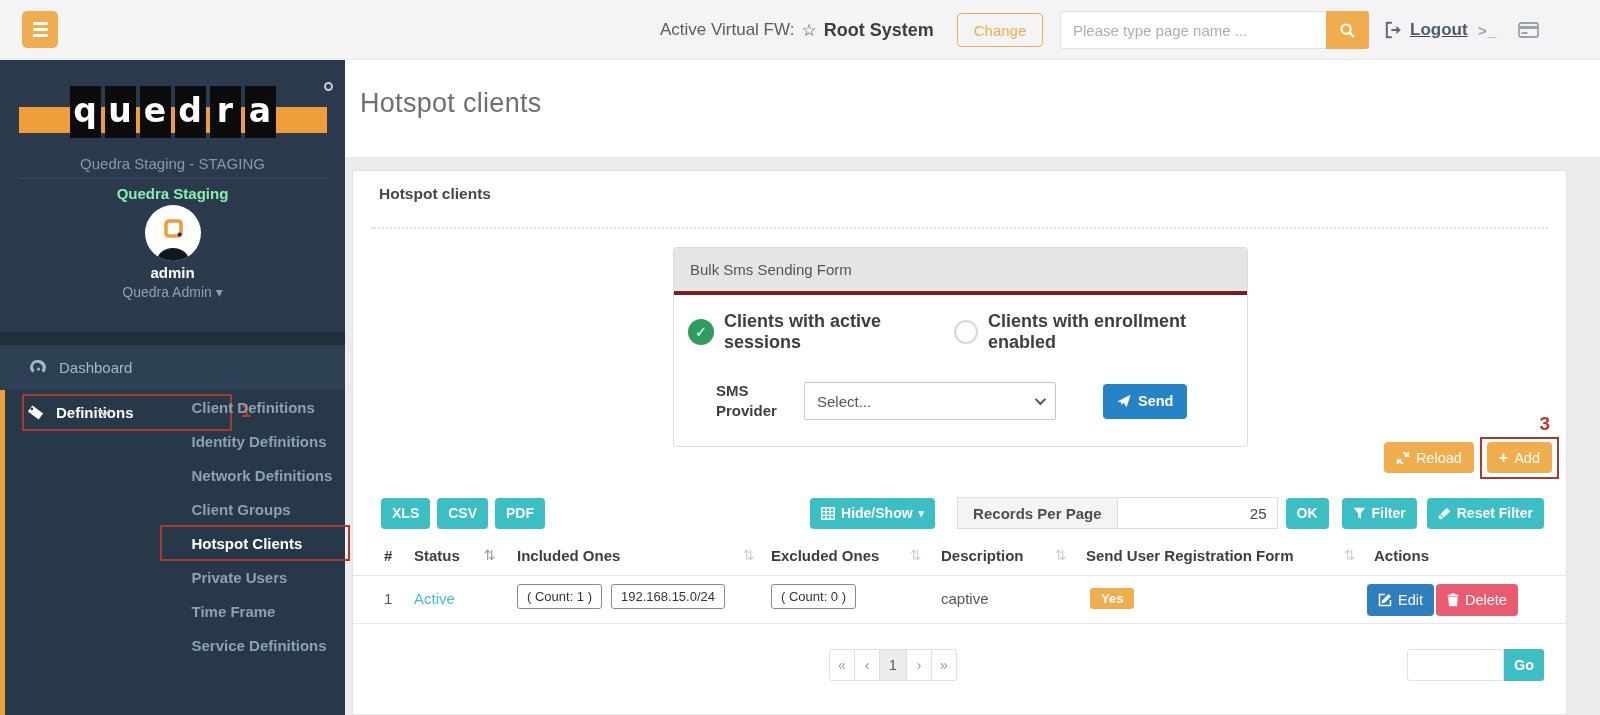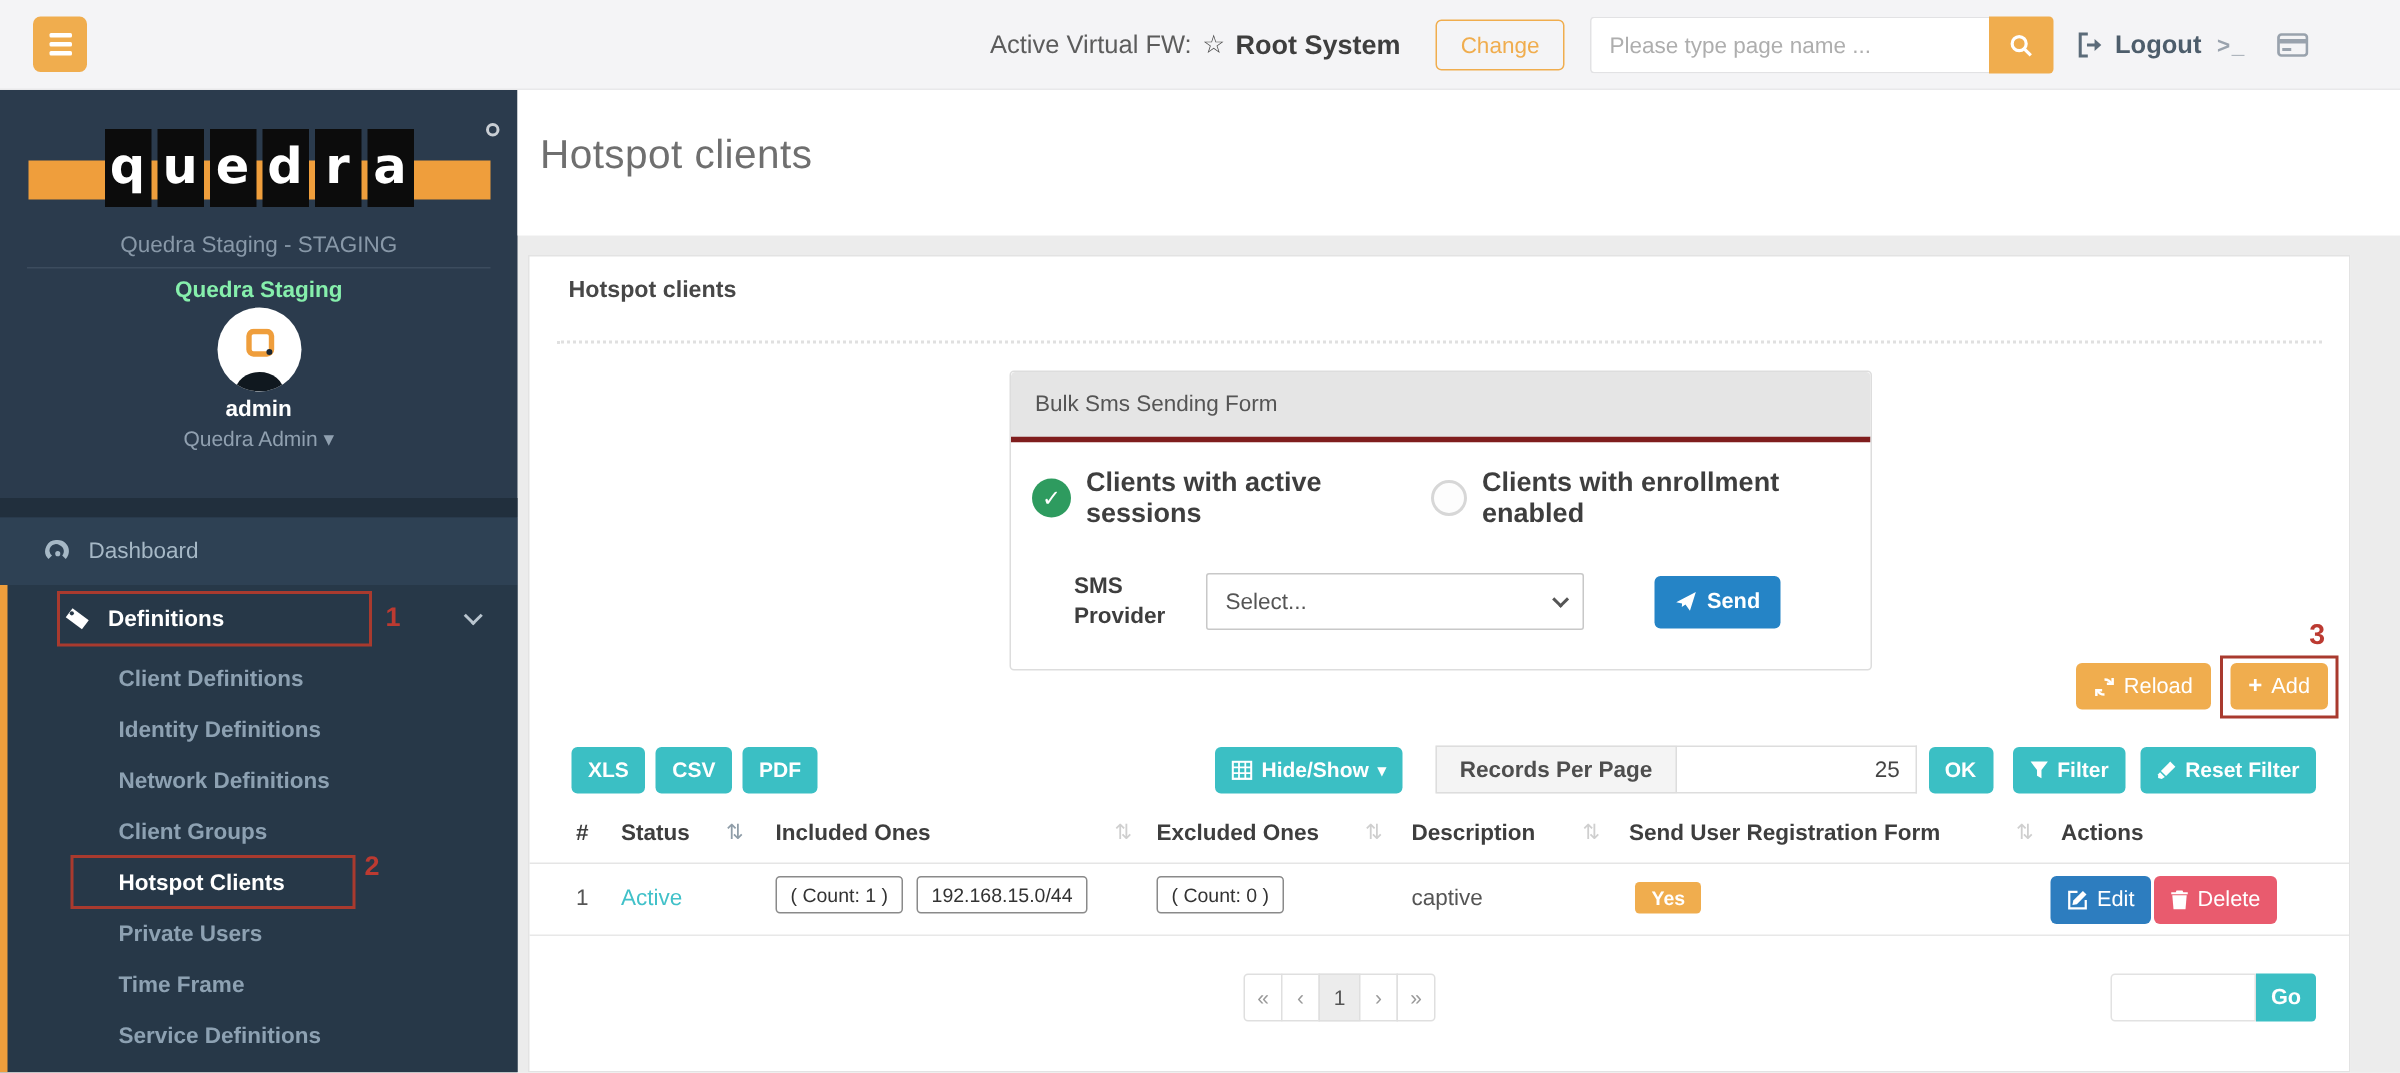--- a/index.html
+++ b/index.html
@@ -16,41 +16,41 @@
   .hamburger i { display:block; width:15px; height:3px; background:#fff; border-radius:1px; }
   .fw-group { position:absolute; left:660px; top:0; height:60px; display:flex; align-items:center; gap:7px; }
   .fw-label { font-size:17px; color:#5c5c5c; }
   .fw-star { font-size:17px; color:#4a4a4a; }
   .fw-name { font-size:18px; font-weight:bold; color:#3e3e3e; }
   .change-btn { margin-left:16px; height:34px; padding:0 16px; background:transparent; border:1px solid #f0ad4e; border-radius:4px; color:#f0ad4e; font-size:15px; cursor:pointer; }
   .search-group { position:absolute; left:1060px; top:11px; display:flex; }
   .search-input { width:266px; height:38px; border:1px solid #e2e2e4; border-right:none; border-radius:3px 0 0 3px; padding:0 12px; font-size:15px; color:#555; background:#fff; outline:none; }
   .search-input::placeholder { color:#aeaeae; }
   .search-btn { width:43px; height:38px; background:#f0ad4e; border:none; border-radius:0 3px 3px 0; cursor:pointer; display:flex; align-items:center; justify-content:center; }
-  .logout-group { position:absolute; left:1384px; top:0; height:60px; display:flex; align-items:center; gap:8px; cursor:pointer; }
+  .logout-group { position:absolute; left:1384px; top:0; height:60px; display:flex; align-items:center; gap:8px; cursor:pointer;text-decoration:underline; }
   .logout-text { font-size:17px; font-weight:600; color:#4d5d6b; }
   .terminal-glyph { position:absolute; left:1478px; top:0; height:60px; display:flex; align-items:center; font-size:15px; font-weight:bold; color:#99a2ad; letter-spacing:1px; cursor:pointer; }
   .card-btn { position:absolute; left:1518px; top:0; height:60px; display:flex; align-items:center; cursor:pointer; background:none; border:none; }
   
   .sidebar { position:absolute; left:0; top:60px; width:345px; height:655px; background:#2b3b4d; }
   .logo { position:absolute; left:50%; transform:translateX(-50%); top:24px; width:308px; height:58px; }
   .logo-bar { position:absolute; left:0; right:0; top:23px; height:26px; background:#ef9e3c; }
   .logo-tiles { position:absolute; left:50%; transform:translateX(-50%); top:2px; display:flex; gap:4px; }
   .logo-tile { width:31px; height:52px; background:#0c0c0c; color:#fff; font-size:33px; font-weight:bold; text-align:center; line-height:50px; font-family:"DejaVu Sans","Liberation Sans",sans-serif; }
   .logo-reg { position:absolute; right:-6px; top:-2px; width:9px; height:9px; border:2px solid #c9ced4; border-radius:50%; }
   .tenant { position:absolute; left:0; right:0; top:95px; text-align:center; font-size:15px; color:#8898a8; }
   .profile-divider { position:absolute; left:18px; right:18px; top:118px; border-top:1px solid #3c4c5e; }
   .org-name { position:absolute; left:0; right:0; top:125px; text-align:center; font-size:15px; font-weight:bold; color:#86efac; }
   .avatar { position:absolute; left:50%; transform:translateX(-50%); top:145px; width:56px; height:56px; background:#fff; border-radius:50%; overflow:hidden; display:flex; align-items:flex-end; justify-content:center; }
   .user-name { position:absolute; left:0; right:0; top:204px; text-align:center; font-size:15px; font-weight:bold; color:#fff; }
   .user-role { position:absolute; left:0; right:0; top:224px; text-align:center; font-size:14px; color:#90a0b0; cursor:pointer; }
   .menu-strip { position:absolute; left:0; right:0; top:272px; height:13px; background:#212f3d; }
   .menu { position:absolute; left:0; right:0; top:285px; bottom:0; display:flex; flex-direction:column; }
   .item-dashboard { height:45px; display:flex; align-items:center; gap:12px; padding-left:30px; background:#2e4154; color:#a6b8c6; font-size:15px; cursor:pointer; }
-  .definitions-block { flex:1; background:#273848; border-left:5px solid #ef9e3c; display:flex; flex-direction:column;padding-left:16px; }
+  .definitions-block { flex:1; background:#273848; border-left:5px solid #ef9e3c; display:flex; flex-direction:row; }
   .item-definitions { height:45px; display:flex; align-items:center; gap:12px; padding-left:22px; color:#fff; font-size:15px; font-weight:bold; cursor:pointer; position:relative; }
   .def-box { position:absolute; left:17px; top:4px; width:210px; height:37px; border:2px solid #a93a2e; pointer-events:none; }
   .def-num { position:absolute; left:236px; top:11px; color:#bc3a31; font-size:18px; font-weight:bold; }
   .def-chevron { position:absolute; right:25px; top:16px; width:9px; height:9px; border-right:2px solid #b9c5cf; border-bottom:2px solid #b9c5cf; transform:rotate(45deg); }
   .submenu { display:flex; flex-direction:column; }
   .subitem { height:34px; display:flex; align-items:center; padding-left:58px; color:#8da1b2; font-size:15px; font-weight:600; cursor:pointer; position:relative; }
   .subitem.active { color:#fff; font-weight:bold; }
   .sub-box { position:absolute; left:26px; top:-1px; width:190px; height:36px; border:2px solid #a93a2e; pointer-events:none; }
   .sub-num { position:absolute; left:222px; top:-4px; color:#bc3a31; font-size:18px; font-weight:bold; }
   
@@ -360,21 +360,21 @@
       <span class="th" style="left:733px">Send User Registration Form</span>
       <span class="sort" style="left:991px">⇅</span>
       <span class="th" style="left:1021px">Actions</span>
     </div>
 
     <div class="trow">
       <span class="td" style="left:31px">1</span>
       <span class="td status-link" style="left:61px">Active</span>
       <span class="chips">
         <span class="chip">( Count: 1 )</span>
-        <span class="chip">192.168.15.0/44</span>
+        <span class="chip">192.168.15.0/24</span>
       </span>
       <span class="chip" style="position:absolute;left:418px;top:8px">( Count: 0 )</span>
       <span class="td" style="left:588px">captive</span>
       <span class="yes-badge">Yes</span>
       <button class="edit-btn">
         <span>
           <svg width="14" height="14" viewBox="0 0 14 14">
               <path d="M12.5 7 v5.5 H1.5 V1.5 H7" fill="none" stroke="#fff" stroke-width="1.5"></path>
               <path d="M10.6 1 L13 3.4 L6.6 9.8 L3.6 10.4 L4.2 7.4 Z" fill="#fff"></path>
             </svg>

